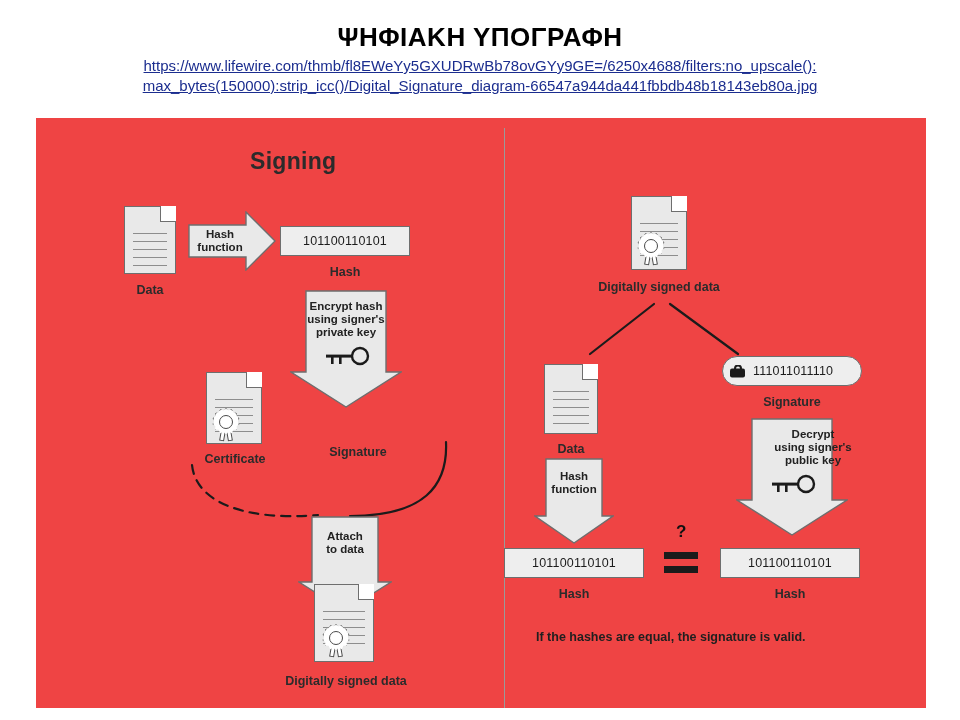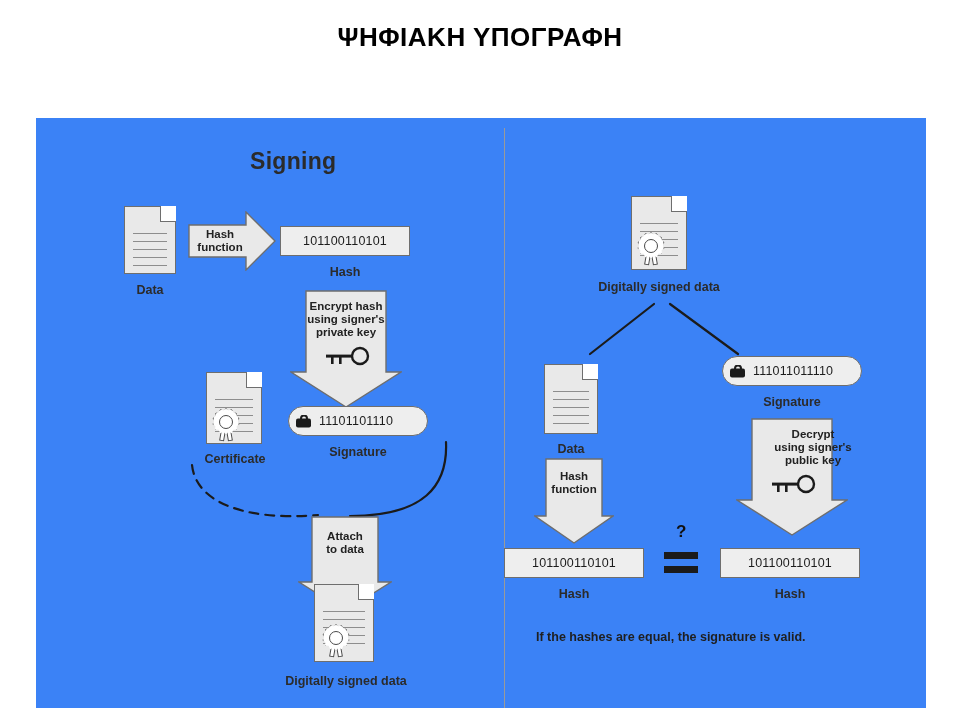--- a/index.html
+++ b/index.html
@@ -31,21 +31,21 @@
   }
   .page-number {
     position: absolute; right: 48px; bottom: 42px;
     font-size: 19px; font-weight: bold; color: #000;
   }
 
   
   .diagram {
     position: absolute; left: 36px; top: 118px;
     width: 890px; height: 590px;
-    background: #3b82f6;
+    background: #ef4444;
   }
   .divider {
     position: absolute; left: 468px; top: 10px;
     width: 1px; height: 580px; background: #9a9a9a;
   }
   .panel-title {
     position: absolute; font-size: 23px; font-weight: bold; color: #2b2b2b;
     letter-spacing: 0.3px; white-space: nowrap;
   }
   .panel-title.signing { left: 214px; top: 30px; }
@@ -140,21 +140,22 @@
   }
 </style>
 </head>
 <body>
 
 <div class="slide">
 
   <div class="slide-title">ΨΗΦΙΑΚΗ ΥΠΟΓΡΑΦΗ</div>
 
   <div class="slide-link">
-    <br>
+    <span class="lnk">https://www.lifewire.com/thmb/fl8EWeYy5GXUDRwBb78ovGYy9GE=/6250x4688/filters:no_upscale():</span><br>
+    <span class="lnk">max_bytes(150000):strip_icc()/Digital_Signature_diagram-66547a944da441fbbdb48b18143eb80a.jpg</span>
   </div>
 
   <div class="page-number">18</div>
 
   <div class="diagram">
 
     <div class="divider"></div>
 
     <div class="panel-title signing">Signing</div>
 
@@ -210,27 +211,20 @@
       </div>
     </div>
     <div class="seal" style="left:176px; top:290px;">
       <div class="tail1"></div>
         <div class="tail2"></div>
       <div class="star"></div>
         <div class="inner"></div>
     </div>
     <div class="cap" style="left:152px; top:334px; width:94px;">Certificate</div>
 
-    <div class="hexbox withlock" style="left:252px; top:288px; width:140px; height:30px;">
-      <div class="lock">
-        <div class="shackle"></div>
-          <div class="body"></div>
-      </div>
-      <span>11101101110</span>
-    </div>
     <div class="cap" style="left:262px; top:327px; width:120px;">Signature</div>
 
     <div class="svgwrap" style="left:150px; top:345px;">
       <svg width="160" height="70" viewBox="0 0 160 70">
         <path d="M6,2 C10,40 60,58 132,52" fill="none" stroke="#1b1b1b" stroke-width="2.2" stroke-dasharray="9,7" stroke-linecap="round"></path>
       </svg>
     </div>
 
     <div class="svgwrap" style="left:292px; top:322px;">
       <svg width="124" height="96" viewBox="0 0 124 96">

